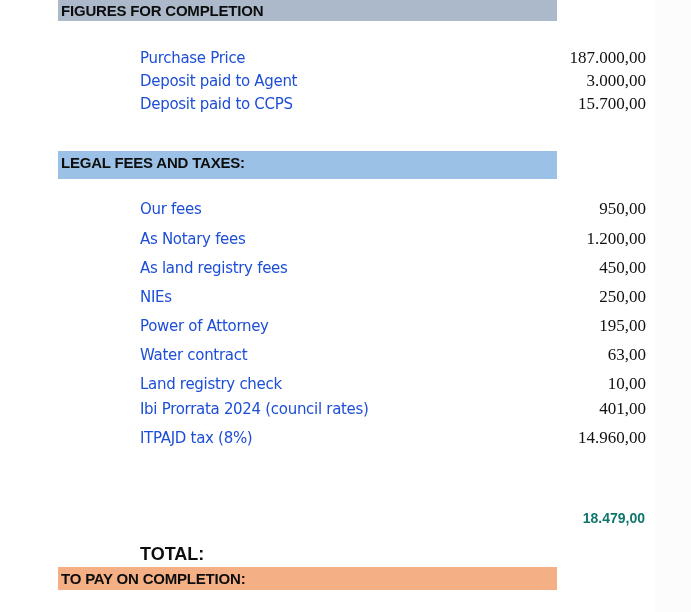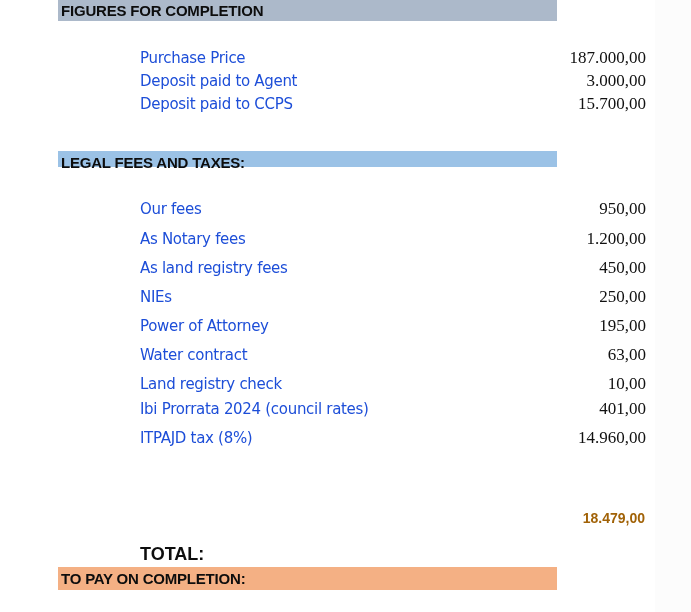--- a/index.html
+++ b/index.html
@@ -24,21 +24,21 @@
       padding-left: 3px;
       font-family: "Liberation Sans", sans-serif;
       font-weight: bold;
       font-size: 15px;
       line-height: 21px;
       color: #0d0d0d;
       letter-spacing: -0.2px;
       margin-left: 13px;
     }
     .bar-figures { top: 0px; background: #acb9ca; }
-    .bar-legal { top: 151px; height: 16px; line-height: 23px; background: #9bc2e6; }
+    .bar-legal { top: 151px; height: 28px; line-height: 23px; background: #9bc2e6; }
     .bar-pay { top: 567px; height: 23px; line-height: 23px; background: #f4b084; }
 
     .row {
       position: absolute;
       left: 140px;
       width: 506px;
       height: 20px;
     }
     .row .label {
       position: absolute;
@@ -74,21 +74,21 @@
       margin-top: 37px;
     }
     .total-value {
       position: absolute;
       right: 46px;
       top: 508px;
       font-family: "Liberation Sans", sans-serif;
       font-weight: bold;
       font-size: 14px;
       line-height: 20px;
-      color: #a16207;
+      color: #0f766e;
     }
     .faint-col {
       position: absolute;
       left: 655px;
       top: 0;
       width: 36px;
       height: 612px;
       background: #fcfcfc;
     }
   </style>

